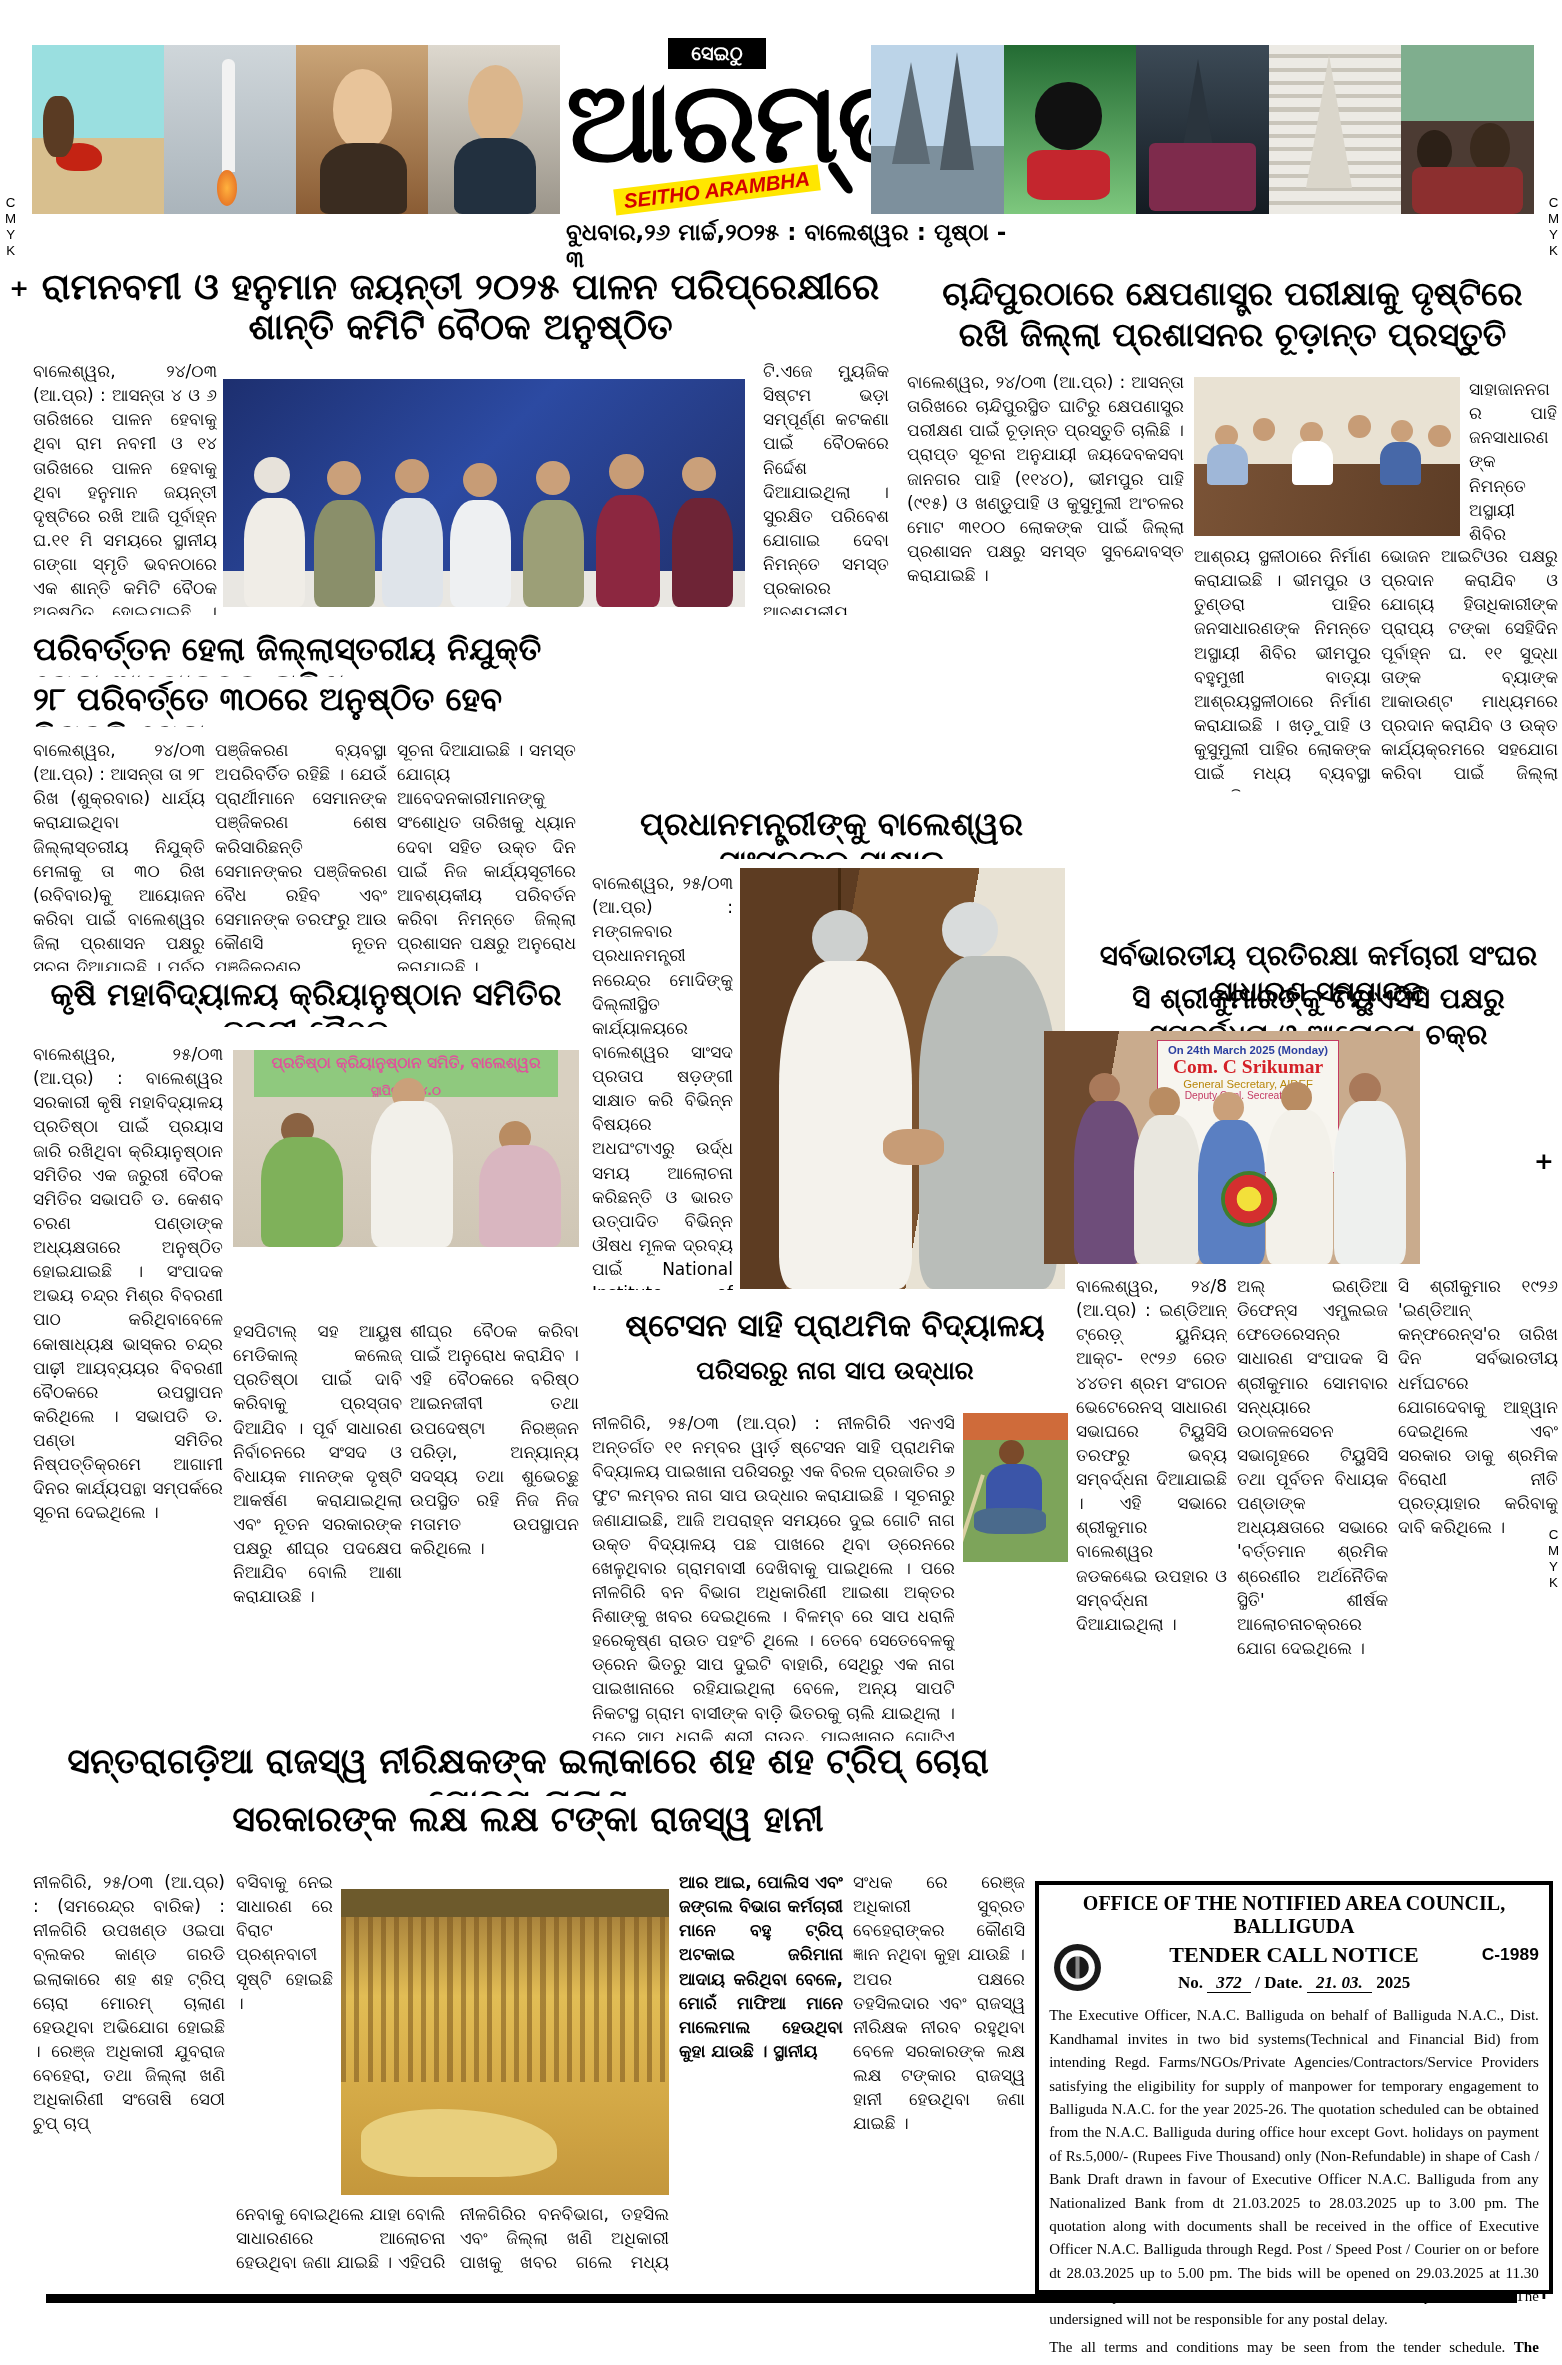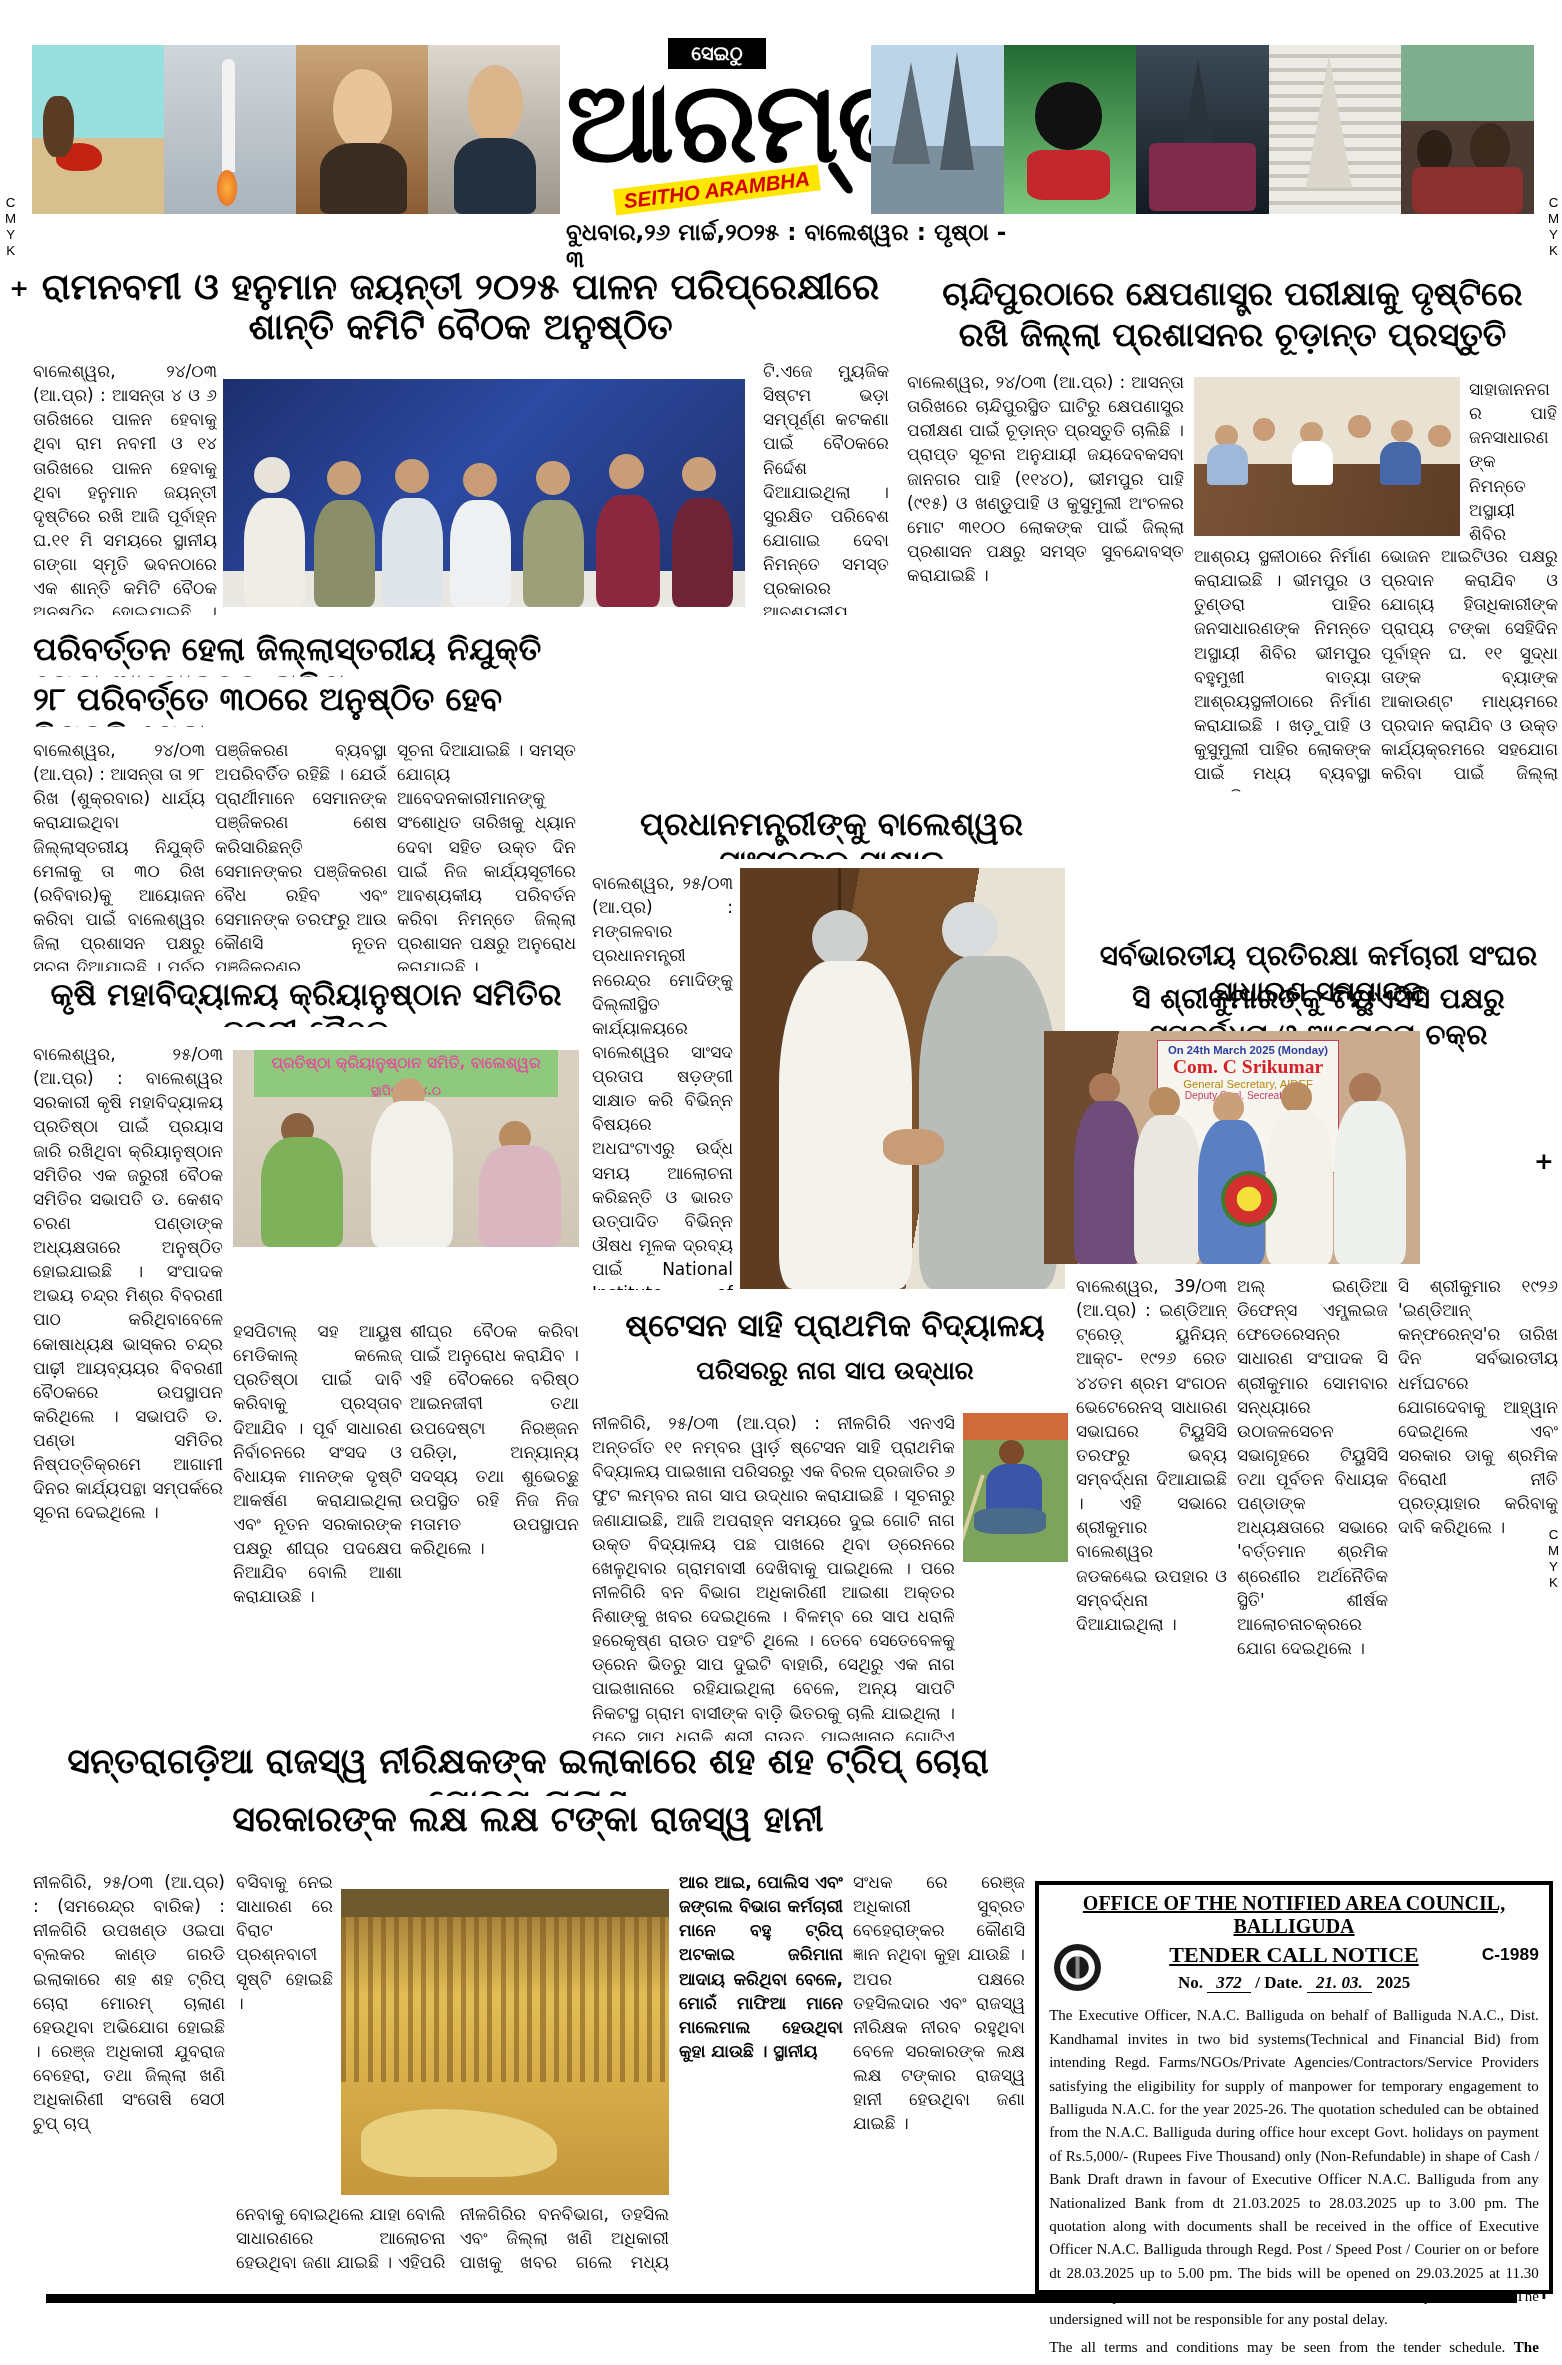--- a/index.html
+++ b/index.html
@@ -12,21 +12,21 @@
   .ctr{text-align:center;}
   .photo{position:absolute;overflow:hidden;}
   .head{position:absolute;border-radius:50%;}
   .torso{position:absolute;border-radius:38% 38% 10% 10%;}
   .tile{height:100%;position:relative;overflow:hidden;flex:1;}
   .regmark{font-family:"Liberation Sans",sans-serif;font-size:13.3px;letter-spacing:1px;
            writing-mode:vertical-rl;text-orientation:upright;color:#000;}
   .cross{font-size:23.6px;font-weight:bold;line-height:1;color:#000;}
   .serif{font-family:"Liberation Serif",serif;}
   .tender-body{font-size:15px;line-height:1.56;text-align:justify;}
-  .uline{text-decoration:underline;text-align:center;}
+  .uline{text-align:center;}
   .hand{font-style:italic;font-weight:bold;border-bottom:1.5px solid #000;padding:0 9.2px;}
 </style>
 </head>
 <body>
 
 <div class="abs regmark" style="left:3.1px;top:195px;">CMYK</div>
 <div class="abs regmark" style="left:1546px;top:195px;">CMYK</div>
 <div class="abs regmark" style="left:1546px;top:1527px;">CMYK</div>
 <div class="abs cross" style="left:9.2px;top:277px;">+</div>
 <div class="abs cross" style="left:1534px;top:1150px;">+</div>
@@ -170,21 +170,21 @@
   <div class="abs head" style="left:28%;top:24%;width:31px;height:31px;background:#b98c62;"></div>
     <div class="abs torso" style="left:24%;top:36%;width:67px;height:64%;background:#e9e7df;"></div>
   <div class="abs head" style="left:45%;top:26%;width:31px;height:31px;background:#caa07a;"></div>
     <div class="abs torso" style="left:41%;top:38%;width:67px;height:62%;background:#5a7fc2;"></div>
   <div class="abs head" style="left:63%;top:22%;width:31px;height:31px;background:#b98c62;"></div>
     <div class="abs torso" style="left:59%;top:34%;width:67px;height:66%;background:#f3f1ea;"></div>
   <div class="abs head" style="left:81%;top:18%;width:32px;height:32px;background:#a9795a;"></div>
     <div class="abs torso" style="left:77%;top:30%;width:72px;height:70%;background:#eef0ee;"></div>
   <div class="abs" style="left:47%;top:60%;width:56px;height:56px;background:radial-gradient(#f3e03a 30%,#d42f2f 32% 60%,#3f7d2c 62%);border-radius:50%;"></div>
 </div>
-<div class="abs bt" style="left:1076px;top:1274px;width:151px;height:594px;">ବାଲେଶ୍ୱର, 39/୦୩ (ଆ.ପ୍ର) : ଇଣ୍ଡିଆନ୍ ଟ୍ରେଡ଼୍ ୟୁନିୟନ୍ ଆକ୍ଟ- ୧୯୨୬ ରେତ ୪୪ତମ ଶ୍ରମ ସଂଗଠନ ଭେଟେରେନସ୍ ସାଧାରଣ ସଭାଘରେ ଟିୟୁସିସି ତରଫରୁ ଭବ୍ୟ ସମ୍ବର୍ଦ୍ଧନା ଦିଆଯାଇଛି । ଏହି ସଭାରେ ଶ୍ରୀକୁମାର ବାଲେଶ୍ୱର ଜଡକଣ୍ଢେଇ ଉପହାର ଓ ସମ୍ବର୍ଦ୍ଧନା ଦିଆଯାଇଥିଲା ।</div>
+<div class="abs bt" style="left:1076px;top:1274px;width:151px;height:594px;">ବାଲେଶ୍ୱର, ୨୪/8 (ଆ.ପ୍ର) : ଇଣ୍ଡିଆନ୍ ଟ୍ରେଡ଼୍ ୟୁନିୟନ୍ ଆକ୍ଟ- ୧୯୨୬ ରେତ ୪୪ତମ ଶ୍ରମ ସଂଗଠନ ଭେଟେରେନସ୍ ସାଧାରଣ ସଭାଘରେ ଟିୟୁସିସି ତରଫରୁ ଭବ୍ୟ ସମ୍ବର୍ଦ୍ଧନା ଦିଆଯାଇଛି । ଏହି ସଭାରେ ଶ୍ରୀକୁମାର ବାଲେଶ୍ୱର ଜଡକଣ୍ଢେଇ ଉପହାର ଓ ସମ୍ବର୍ଦ୍ଧନା ଦିଆଯାଇଥିଲା ।</div>
 <div class="abs bt" style="left:1237px;top:1274px;width:151px;height:594px;">ଅଲ୍ ଇଣ୍ଡିଆ ଡିଫେନ୍ସ ଏମ୍ପ୍ଲଇଜ ଫେଡେରେସନ୍‌ର ସାଧାରଣ ସଂପାଦକ ସି ଶ୍ରୀକୁମାର ସୋମବାର ସନ୍ଧ୍ୟାରେ ଉଠାଜଳସେଚନ ସଭାଗୃହରେ ଟିୟୁସିସି ତଥା ପୂର୍ବତନ ବିଧାୟକ ପଣ୍ଡାଙ୍କ ଅଧ୍ୟକ୍ଷତାରେ ସଭାରେ 'ବର୍ତ୍ତମାନ ଶ୍ରମିକ ଶ୍ରେଣୀର ଅର୍ଥନୈତିକ ସ୍ଥିତି' ଶୀର୍ଷକ ଆଲୋଚନାଚକ୍ରରେ ଯୋଗ ଦେଇଥିଲେ ।</div>
 <div class="abs bt" style="left:1398px;top:1274px;width:160px;height:594px;">ସି ଶ୍ରୀକୁମାର ୧୯୨୬ 'ଇଣ୍ଡିଆନ୍ କନ୍‌ଫରେନ୍ସ'ର ତାରିଖ ଦିନ ସର୍ବଭାରତୀୟ ଧର୍ମଘଟରେ ଯୋଗଦେବାକୁ ଆହ୍ୱାନ ଦେଇଥିଲେ ଏବଂ ସରକାର ଡାକୁ ଶ୍ରମିକ ବିରୋଧୀ ନୀତି ପ୍ରତ୍ୟାହାର କରିବାକୁ ଦାବି କରିଥିଲେ ।</div>
 
 <div class="abs hl ctr" style="left:607px;top:1307px;width:456px;font-size:31px;">ଷ୍ଟେସନ ସାହି ପ୍ରାଥମିକ ବିଦ୍ୟାଳୟ</div>
 <div class="abs hl ctr" style="left:607px;top:1356px;width:456px;font-size:25px;">ପରିସରରୁ ନାଗ ସାପ ଉଦ୍ଧାର</div>
 <div class="abs oh" style="left:592px;top:1411px;width:476px;height:330px;">
   <div class="photo" style="position:relative;float:right;margin:2px 0 5.1px 8.2px;width:105px;height:149px;background:linear-gradient(#cf6b3a 18%,#7da45a 18%);">
     <div class="abs head" style="left:34%;top:18%;width:25.6px;height:25.6px;background:#7a4a2a;"></div>
     <div class="abs torso" style="left:22%;top:34%;width:56px;height:34%;background:#3b55a8;"></div>
     <div class="abs" style="left:10%;top:64%;width:72px;height:25.6px;background:#4a6a8c;border-radius:30%;"></div>

